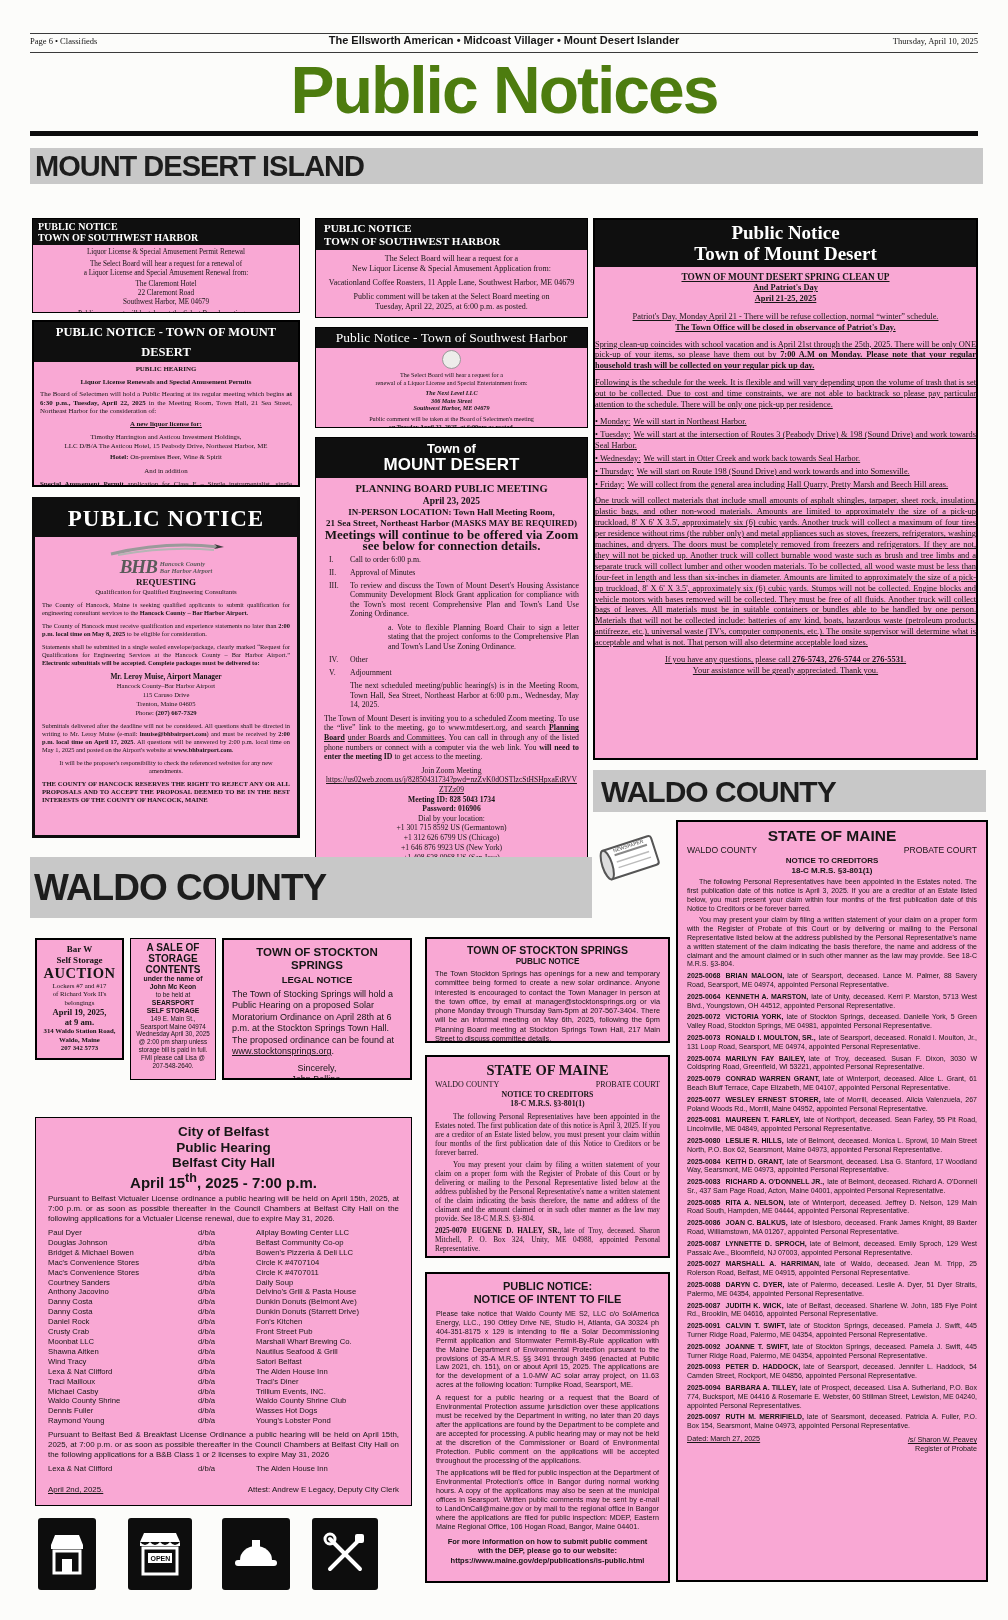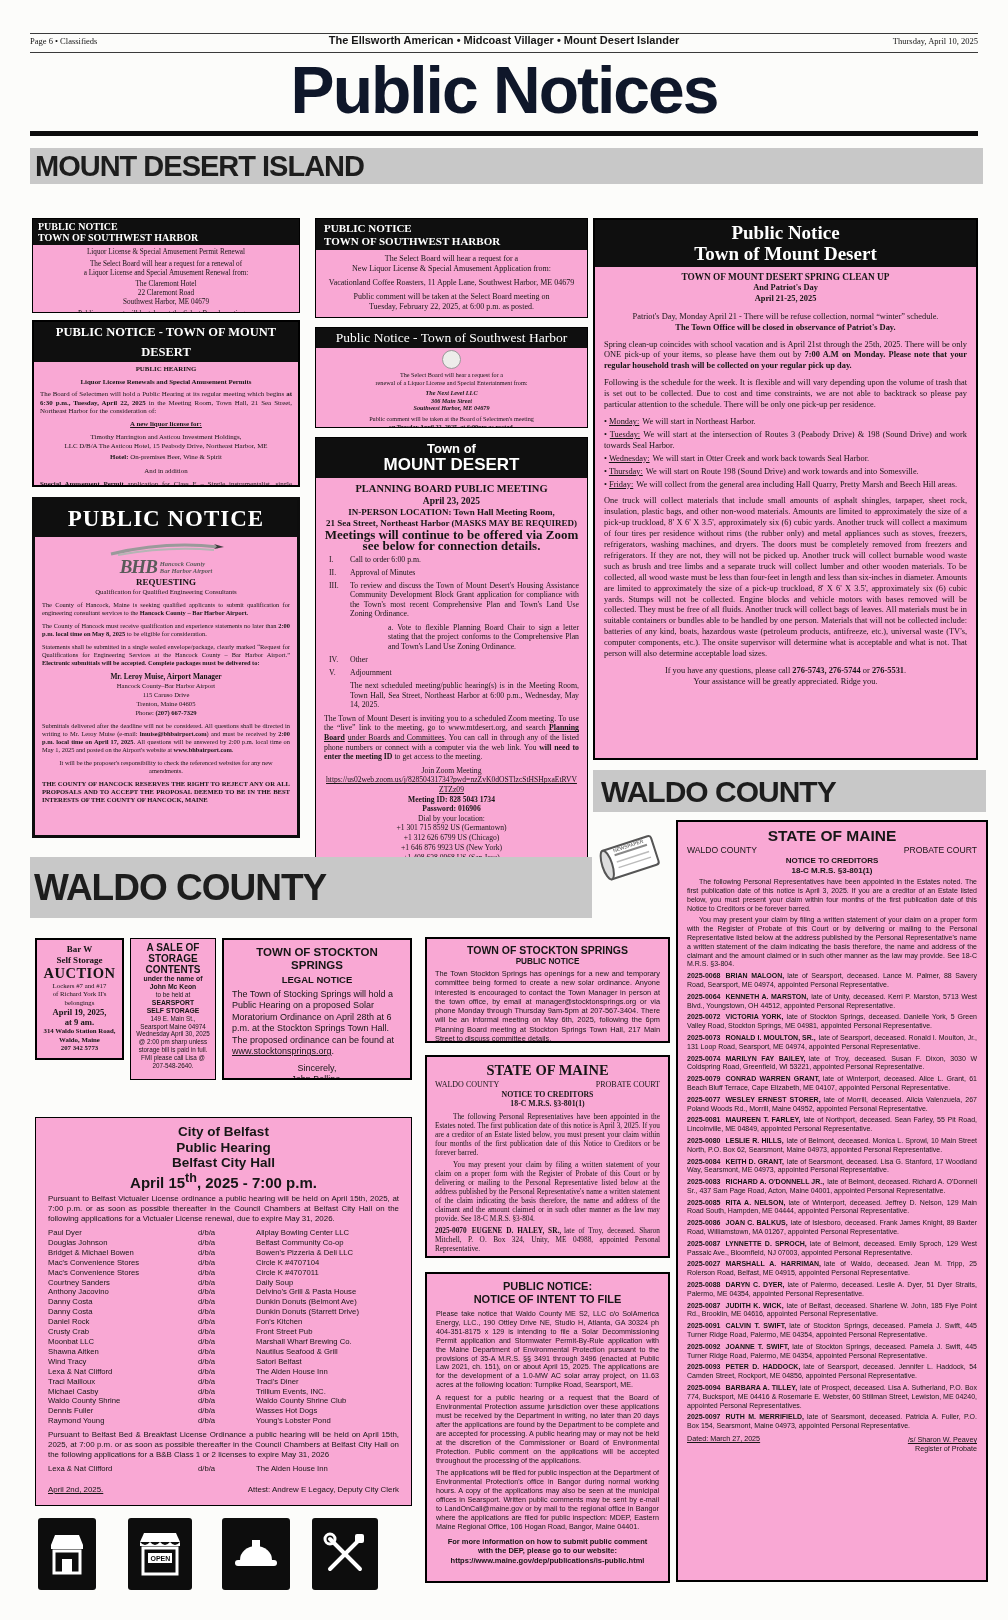--- a/index.html
+++ b/index.html
@@ -11,21 +11,21 @@
   .bhead{background:#0f0f0f;color:#fff;}
   .b{font-weight:bold;}
   .i{font-style:italic;}
   .u{text-decoration:underline;}
   .ctr{text-align:center;}
   .just{text-align:justify;}
   
   #ph-left{left:30px;top:36px;font-size:8.5px;}
   #ph-center{left:0;top:34px;width:100%;text-align:center;font-family:"Liberation Sans",sans-serif;font-weight:bold;font-size:11px;}
   #ph-right{right:30px;top:36px;font-size:8.5px;}
-  #main-title{left:0;top:52px;width:100%;text-align:center;font-family:"Liberation Sans",sans-serif;font-weight:bold;font-size:66px;letter-spacing:-2px;color:#0f172a;}
+  #main-title{left:0;top:52px;width:100%;text-align:center;font-family:"Liberation Sans",sans-serif;font-weight:bold;font-size:66px;letter-spacing:-2px;color:#4d7c0f;}
   #thick-rule{top:131px;left:30px;width:948px;height:5px;background:#0c0c0c;}
   #mdi-bar{top:148px;left:30px;width:948px;height:36px;font-size:29px;line-height:37px;padding-left:5px;}
   #waldo-right{top:770px;left:593px;width:385px;height:42px;font-size:30px;line-height:43px;padding-left:8px;}
   #waldo-left{top:857px;left:30px;width:558px;height:61px;font-size:37px;line-height:62px;padding-left:4px;}
   
   #box-swh1{left:32px;top:218px;width:268px;height:95px;}
   .swh-head{padding:2px 5px;font-weight:bold;font-size:10px;line-height:11px;}
   .swh-body{padding:3px 5px;text-align:center;font-size:7.2px;line-height:8.8px;}
   .swh-body .cline:nth-child(1){margin-bottom:3px;}
   .swh-body .cline:nth-child(3){margin-bottom:3px;}
@@ -69,21 +69,21 @@
   .atext{flex:1;text-align:justify;}
   .sub-a{margin:2px 0 3px 64px;text-align:justify;}
   .mdplan-body p.np{margin:3px 0 3px 26px;text-align:justify;}
   .mdplan-body p.zp{margin:4px 0;text-align:justify;}
   .joinblk{text-align:center;font-size:7.6px;line-height:9.6px;}
   .joinblk .idl{font-weight:bold;}
   .dline{text-align:center;font-size:7.6px;line-height:9.8px;}
   
   #box-cleanup{left:593px;top:218px;width:385px;height:542px;border-width:2px;}
   .cu-head{text-align:center;font-weight:bold;font-size:19px;line-height:21px;padding:2px 0 3px 0;}
-  .cu-body{padding:5px 9px;font-size:8.4px;line-height:10.9px;}
+  .cu-body{padding:5px 0;font-size:8.4px;line-height:10.9px;text-decoration:underline;}
   .cu-body .t{text-align:center;font-weight:bold;}
   .cu-t1{font-size:9.3px;}
   .cu-body p{margin:0 0 6px 0;}
   .sched{margin:0 0 2px 0 !important;text-align:justify;}
   .sched::before{content:"• ";}
   .sched .du{text-decoration:underline;}
   .sched .stx{margin-left:3px;}
   #news-icon{left:596px;top:824px;width:72px;height:66px;}
   #box-probateR{left:676px;top:820px;width:312px;height:762px;border-width:2px;font-family:"Liberation Sans",sans-serif;}
   .pr-body{padding:5px 9px;font-size:7px;line-height:8.8px;}
@@ -225,21 +225,21 @@
     <div class="bhead swh2-head">
       <div>PUBLIC NOTICE</div>
       <div>TOWN OF SOUTHWEST HARBOR</div>
     </div>
     <div class="swh2-body">
 
     <div class="cline">The Select Board will hear a request for a</div>
         <div class="cline">New Liquor License &amp; Special Amusement Application from:</div>
         <div class="cline">Vacationland Coffee Roasters, 11 Apple Lane, Southwest Harbor, ME 04679</div>
         <div class="cline">Public comment will be taken at the Select Board meeting on</div>
-        <div class="cline">Tuesday, February 22, 2025, at 6:00 p.m. as posted.</div>
+        <div class="cline">Tuesday, April 22, 2025, at 6:00 p.m. as posted.</div>
       </div>
   </div>
 
   <div class="box" id="box-pnswh">
     <div class="bhead pnswh-head">Public Notice - Town of Southwest Harbor</div>
     <div class="pnswh-body">
       <div class="seal"></div>
       <p><span>The Select Board will hear a request for a</span><br><span>renewal of a Liquor License and Special Entertainment from:</span></p>
       <p class="b i"><span>The Next Level LLC</span><br><span>306 Main Street</span><br><span>Southwest Harbor, ME 04679</span></p>
       <p><span>Public comment will be taken at the Board of Selectmen's meeting</span><br><span class="b">on Tuesday April 22, 2025, at 6:00pm as posted.</span></p>
@@ -319,21 +319,21 @@
       <div style="margin-bottom:6px">
 
       <p class="sched"><span class="du">Monday:</span><span class="stx">We will start in Northeast Harbor.</span></p>
           <p class="sched"><span class="du">Tuesday:</span><span class="stx">We will start at the intersection of Routes 3 (Peabody Drive) &amp; 198 (Sound Drive) and work towards Seal Harbor.</span></p>
           <p class="sched"><span class="du">Wednesday:</span><span class="stx">We will start in Otter Creek and work back towards Seal Harbor.</span></p>
           <p class="sched"><span class="du">Thursday:</span><span class="stx">We will start on Route 198 (Sound Drive) and work towards and into Somesville.</span></p>
           <p class="sched"><span class="du">Friday:</span><span class="stx">We will collect from the general area including Hall Quarry, Pretty Marsh and Beech Hill areas.</span></p>
         </div>
       <p class="just">One truck will collect materials that include small amounts of asphalt shingles, tarpaper, sheet rock, insulation, plastic bags, and other non-wood materials. Amounts are limited to approximately the size of a pick-up truckload, 8' X 6' X 3.5', approximately six (6) cubic yards. Another truck will collect a maximum of four tires per residence without rims (the rubber only) and metal appliances such as stoves, freezers, refrigerators, washing machines, and dryers.  The doors must be completely removed from freezers and refrigerators.  If they are not, they will not be picked up. Another truck will collect burnable wood waste such as brush and tree limbs and a separate truck will collect lumber and other wooden materials.  To be collected, all wood waste must be less than four-feet in length and less than six-inches in diameter.  Amounts are limited to approximately the size of a pick-up truckload, 8' X 6' X 3.5', approximately six (6) cubic yards. Stumps will not be collected. Engine blocks and vehicle motors with bases removed will be collected.  They must be free of all fluids. Another truck will collect bags of leaves. All materials must be in suitable containers or bundles able to be handled by one person. Materials that will not be collected include: batteries of any kind, boats, hazardous waste (petroleum products, antifreeze, etc.), universal waste (TV's, computer components, etc.). The onsite supervisor will determine what is acceptable and what is not. That person will also determine acceptable load sizes.</p>
       <p class="ctr" style="margin-bottom:0"><span>If you have any questions, please call </span><span class="b">276-5743, 276-5744</span><span> or  </span><span class="b">276-5531</span><span>.</span></p>
-      <p class="ctr">Your assistance will be greatly appreciated.  Ridge you.</p>
+      <p class="ctr">Your assistance will be greatly appreciated.  Thank you.</p>
     </div>
   </div>
 
   <div class="bar" id="waldo-right">WALDO COUNTY</div>
 
   <div class="abs" id="news-icon">
     <svg width="72" height="66" viewBox="0 0 72 66">
       <g transform="rotate(-18 36 33)">
         <rect x="8" y="18" width="52" height="30" rx="3" fill="#fff" stroke="#555" stroke-width="2"></rect>
         <ellipse cx="10" cy="33" rx="5" ry="15" fill="#ddd" stroke="#555" stroke-width="2"></ellipse>

